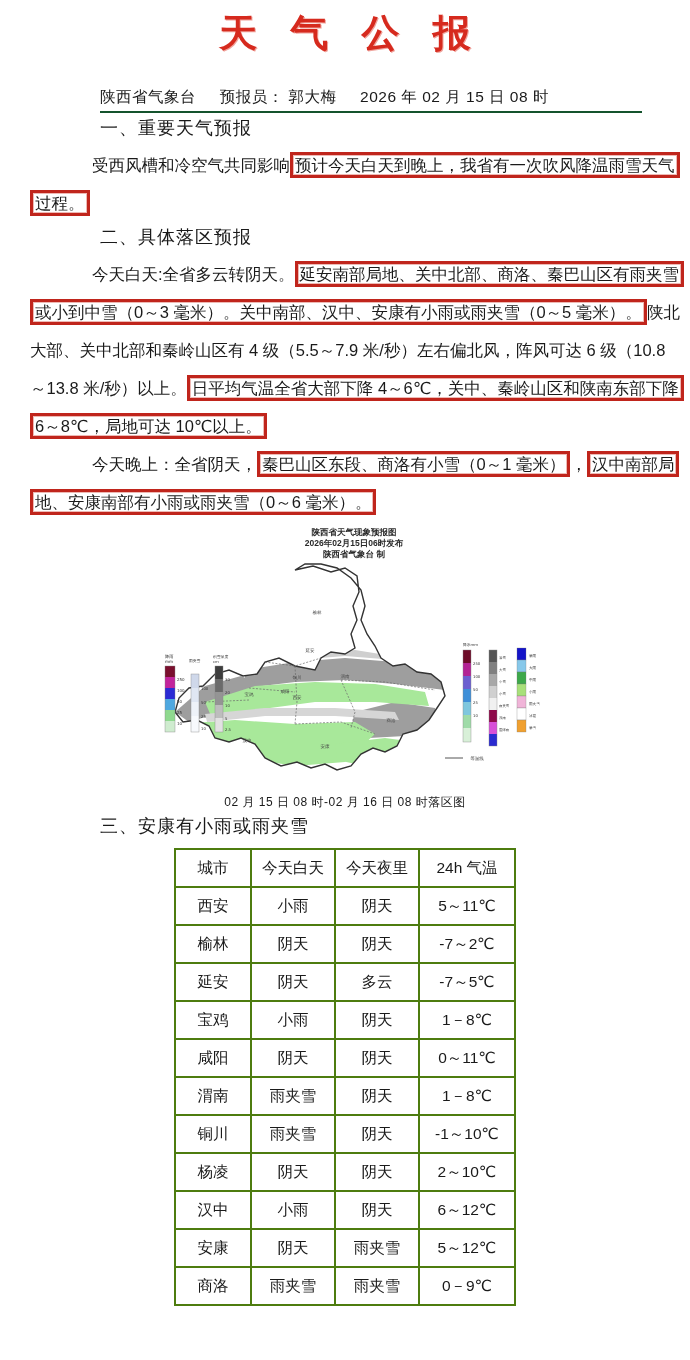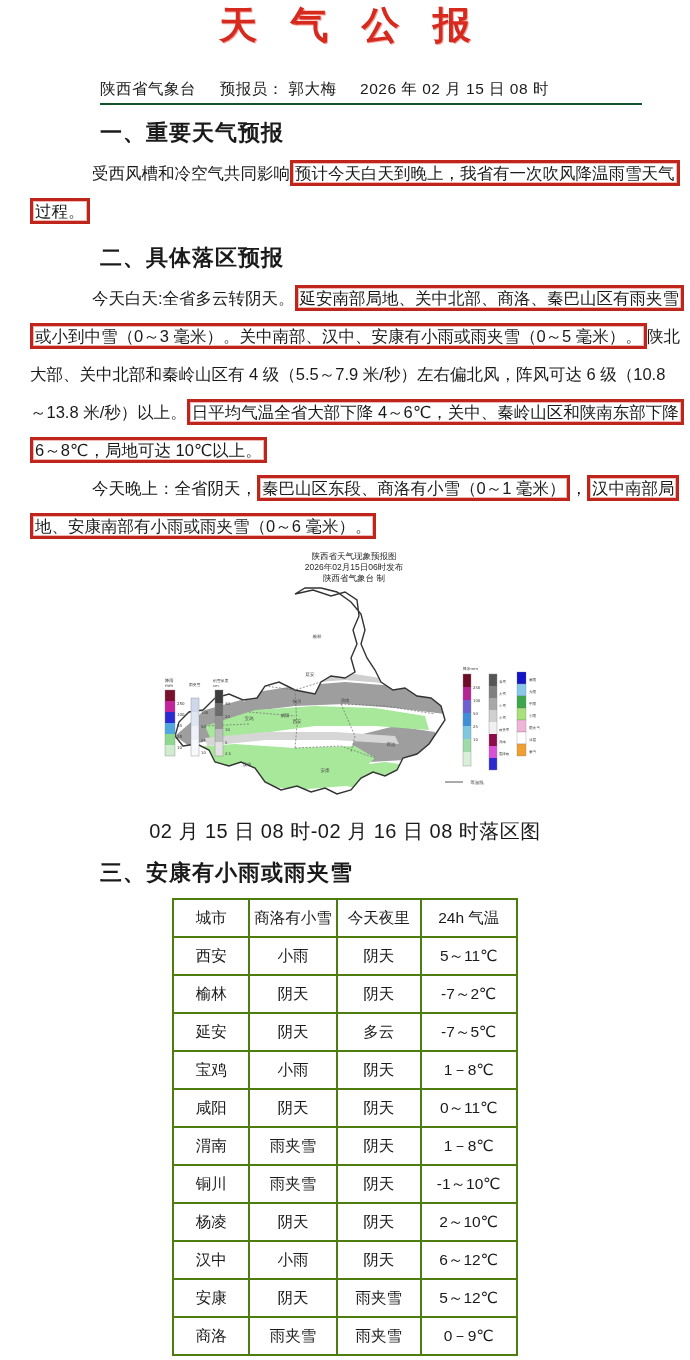--- a/index.html
+++ b/index.html
@@ -16,44 +16,44 @@
     position: relative;
   }
 
   
   .doc-title {
     text-align: center;
     color: #d62a1e;
     font-size: 38px;
     font-weight: bold;
     letter-spacing: 10px;
-    padding-top: 0;
+    padding-top: 8px;
     padding-left: 10px;
     text-shadow: 1px 1px 0 #f0a59e;
     font-family: "DejaVu Sans", sans-serif;
   }
 
   
   .byline-wrap {
     margin: 28px 48px 0 100px;
     border-bottom: 2px solid #14532d;
     padding-bottom: 3px;
   }
   .byline {
     font-size: 15.5px;
     letter-spacing: 0.5px;
     white-space: nowrap;
   }
   .byline .sp { display: inline-block; width: 14px; }
 
   
   .section-head {
-    font-size: 22px;
-    font-weight: bold;
-    margin: 13px 0 6px 100px;
+    font-size: 18px;
+    font-weight: normal;
+    margin: 3px 0 6px 100px;
     letter-spacing: 1px;
   }
 
   .para {
     margin: 0 10px 0 30px;
     font-size: 16.5px;
     line-height: 38px;
     text-align: left;
   }
   .para .indent { display: inline-block; width: 62px; }
@@ -73,31 +73,32 @@
     width: 100%;
     margin-top: 6px;
     position: relative;
   }
   .map-header {
     text-align: center;
     font-size: 8.5px;
     line-height: 11px;
     color: #2a2a2a;
     margin-left: 18px;
+    font-weight: bold;
   }
   .map-stage {
     position: relative;
     height: 230px;
     margin-top: 2px;
   }
   .map-svg { display: block; margin: 0 auto; }
 
   .map-caption {
     text-align: center;
-    font-size: 20px;
+    font-size: 12px;
     margin-top: 2px;
     letter-spacing: 0.5px;
   }
 
   
   .tbl-wrap { margin-top: 10px; display: flex; justify-content: center; }
   table.city-table {
     border-collapse: collapse;
     font-size: 15.5px;
   }
@@ -339,21 +340,21 @@
   <div class="map-caption">02 月 15 日 08 时-02 月 16 日 08 时落区图</div>
 </div>
 
 <div class="section-head">三、安康有小雨或雨夹雪</div>
 
 <div class="tbl-wrap">
   <table class="city-table">
     <thead>
       <tr>
         <th class="city">城市</th>
-        <th>商洛有小雪</th>
+        <th>今天白天</th>
         <th>今天夜里</th>
         <th class="temp">24h 气温</th>
       </tr>
     </thead>
     <tbody>
       <tr>
         <td class="city">西安</td>
         <td>小雨</td>
         <td>阴天</td>
         <td class="temp">5～11℃</td>

